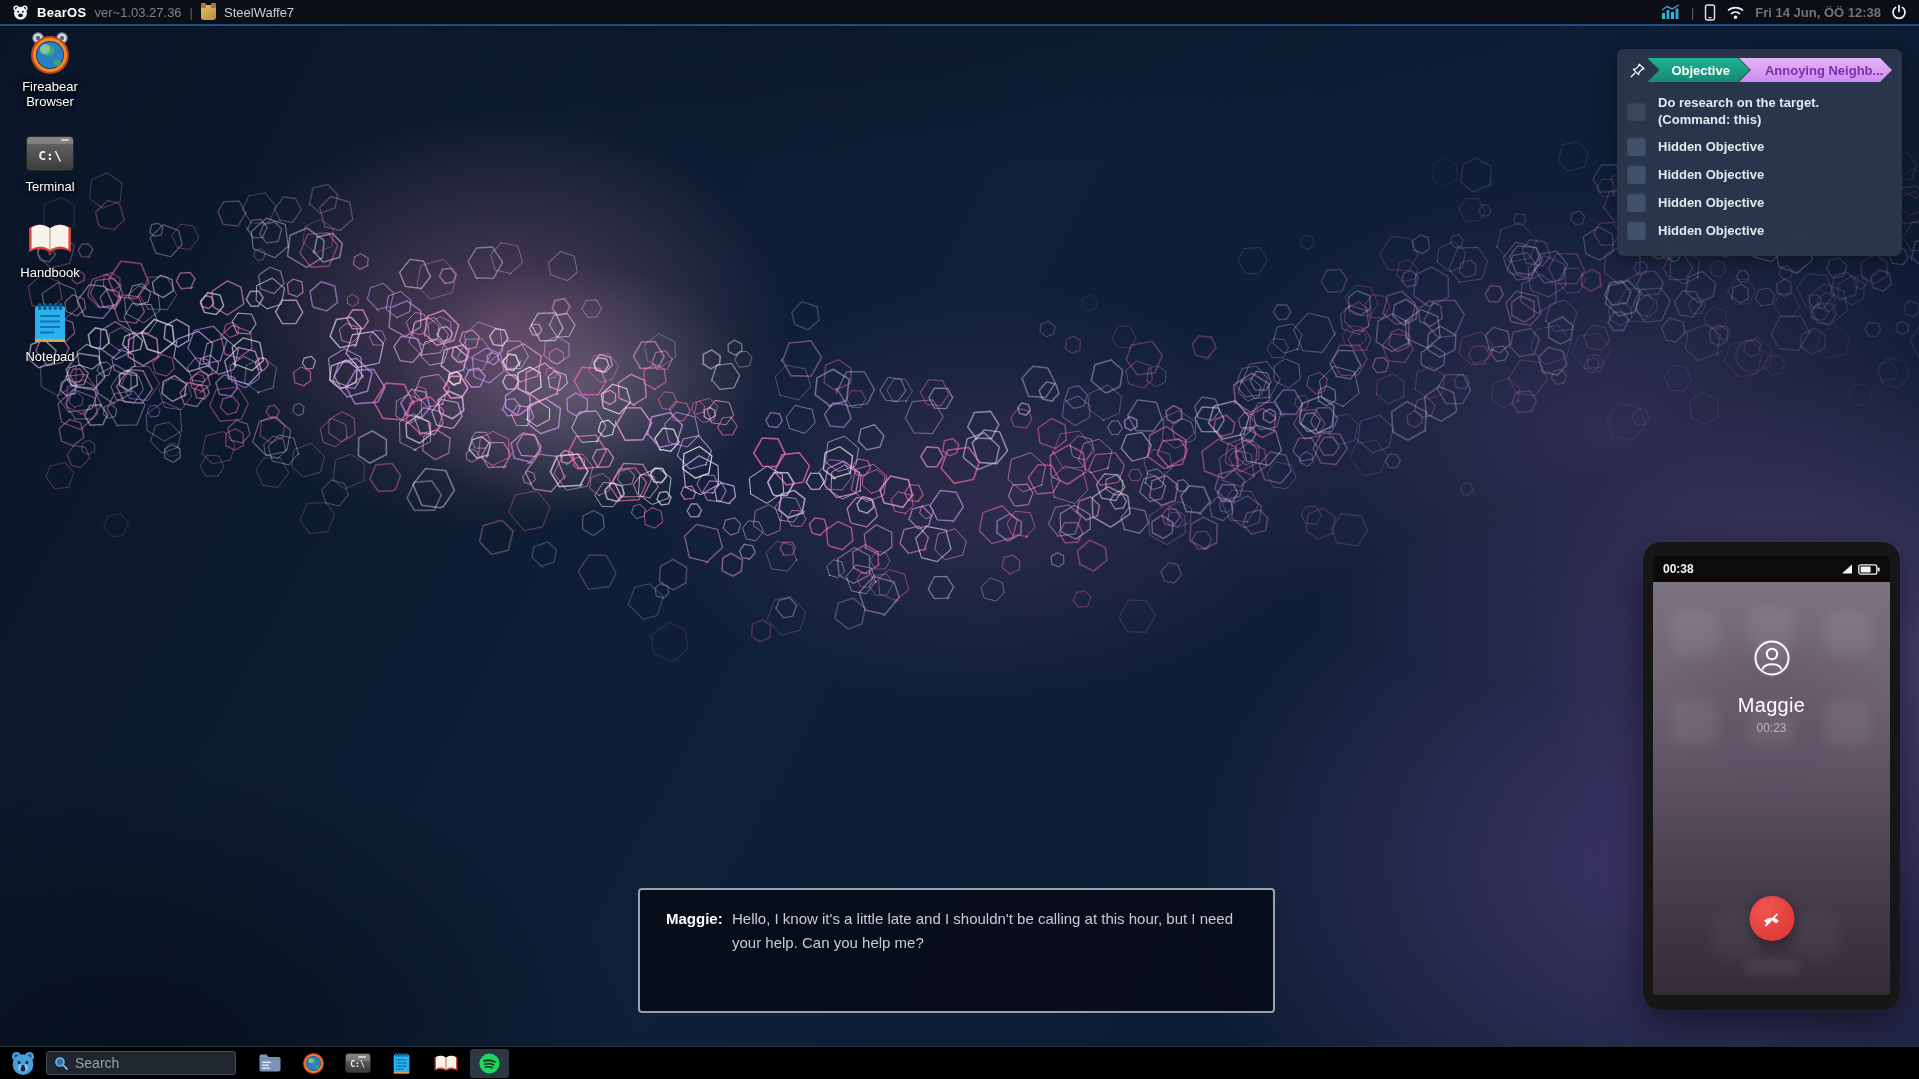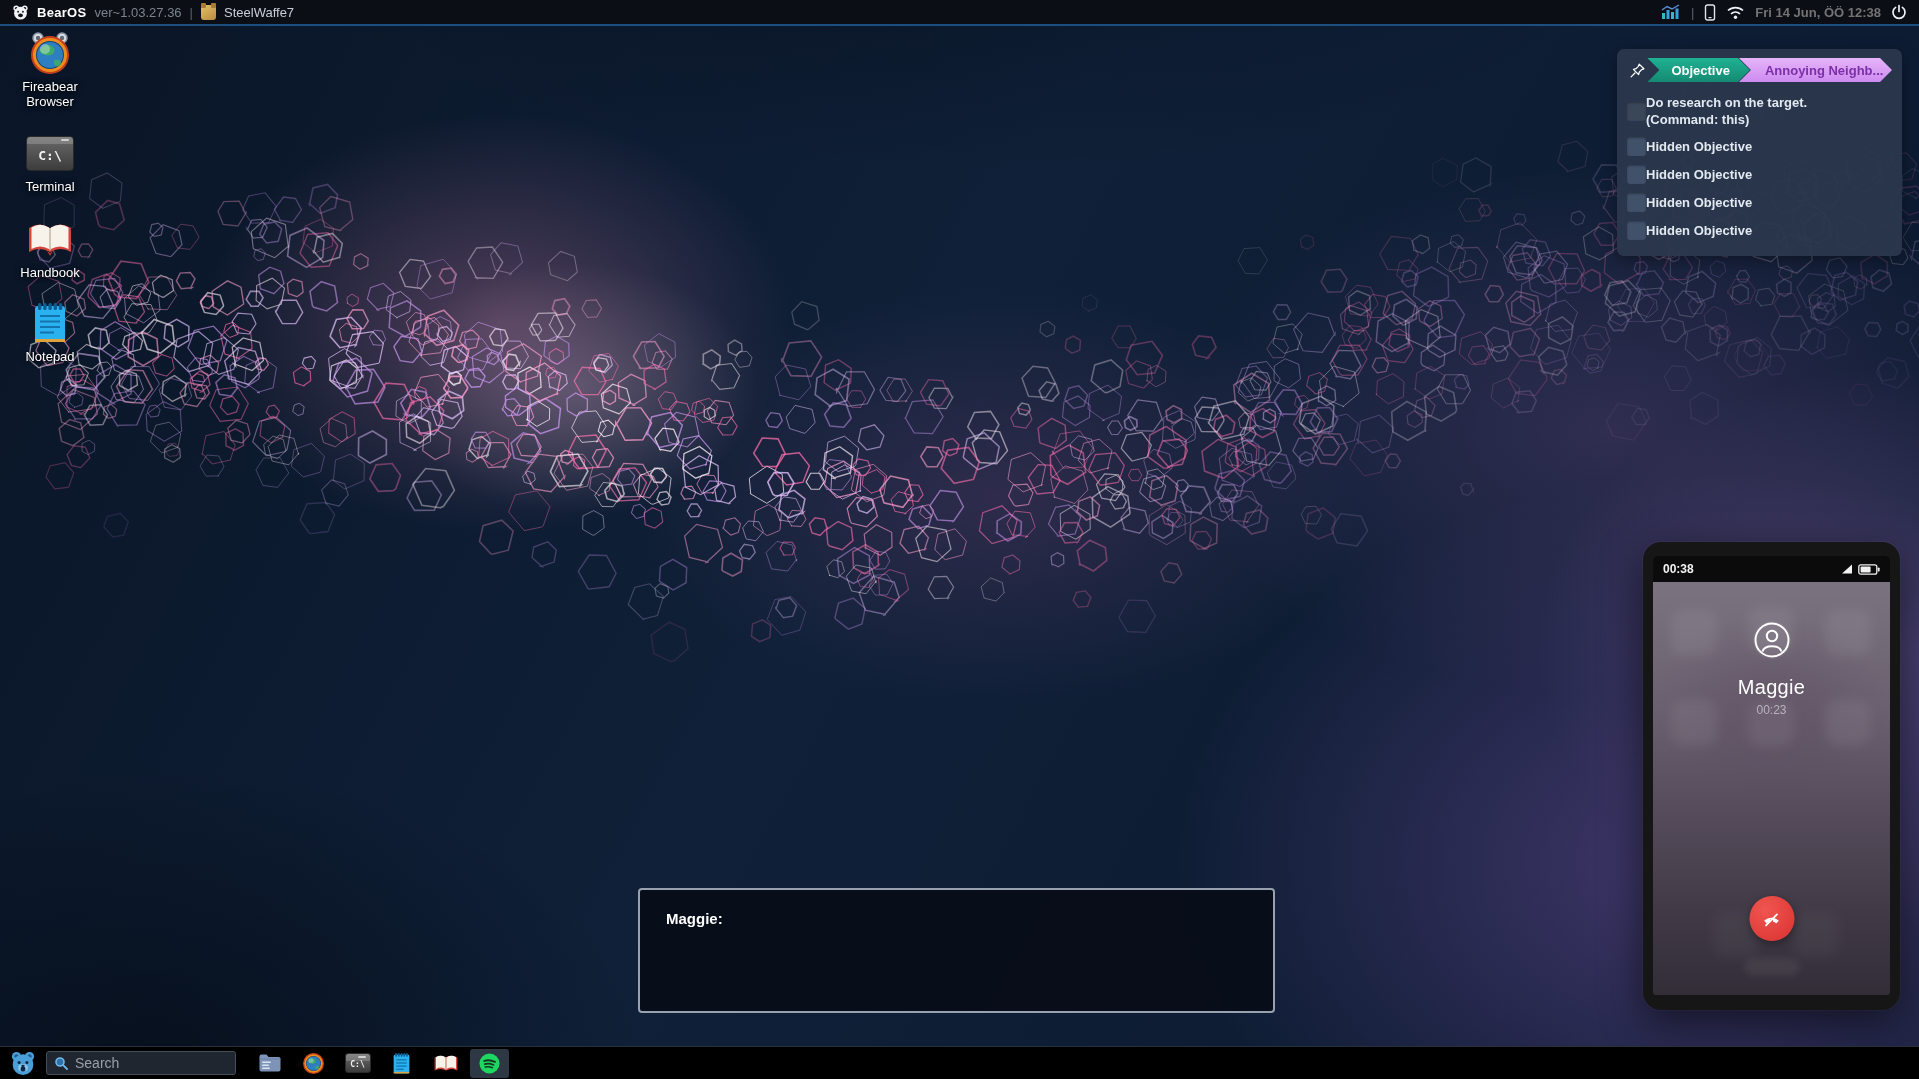--- a/index.html
+++ b/index.html
@@ -61,42 +61,42 @@
     box-shadow:0 4px 16px rgba(0,0,0,0.35); padding:9px 10px 0 10px; }
   .obj-tabs { display:flex; align-items:center; height:24px; }
   .pin-wrap { width:24px; display:flex; align-items:center; justify-content:center; }
   .obj-tab { height:24px; display:flex; align-items:center; font-size:13px; font-weight:bold;
     padding:0 20px 0 24px; white-space:nowrap;
     clip-path:polygon(0 0, calc(100% - 12px) 0, 100% 50%, calc(100% - 12px) 100%, 0 100%, 12px 50%); }
   .obj-tab.primary { background:linear-gradient(#1fb293,#158a72); color:#ffffff; z-index:2; }
   .obj-tab.mission { background:linear-gradient(#e6b4f9,#cd8bf0); color:#7b2fa8; margin-left:-11px;
     padding-left:26px; z-index:1; width:172px; overflow:hidden; }
   .obj-list { margin-top:12px; display:flex; flex-direction:column; gap:9px; }
-  .obj-row { display:flex; gap:0; align-items:center; }
+  .obj-row { display:flex; gap:12px; align-items:center; }
   .obj-check { width:19px; height:19px; border-radius:3px; background:#42516a; flex:0 0 19px;
     box-shadow:inset 0 1px 2px rgba(0,0,0,.3); }
   .obj-text { color:#e3e9f1; font-size:13px; font-weight:600; line-height:17px; }
 
   
   #phone { position:absolute; left:1643px; top:542px; width:257px; height:468px;
     background:#161616; border-radius:18px; z-index:30;
     box-shadow:0 12px 40px rgba(0,0,0,0.55), 0 0 0 1px rgba(255,255,255,0.04); }
   #phone-screen { position:absolute; left:10px; right:10px; top:14px; bottom:15px;
     border-radius:4px; overflow:hidden; background:#14532d; }
   .ph-status { position:absolute; left:0; right:0; top:0; height:26px; background:#0b0b0b;
     display:flex; align-items:center; padding:0 10px; z-index:3; }
   .ph-time { color:#f2f2f2; font-size:12px; font-weight:bold; }
   .ph-status .sp { margin-left:auto; display:flex; align-items:center; gap:5px; }
   .ph-bg { position:absolute; left:0; right:0; top:26px; bottom:0;
     background:
       radial-gradient(160px 120px at 50% 30%, rgba(90,75,95,0.5), transparent 75%),
       linear-gradient(#7b7380 0%, #6b6170 30%, #564c5c 55%, #413a46 80%, #332d38 100%); }
   .ph-blob { position:absolute; width:46px; height:46px; border-radius:12px;
     background:rgba(255,255,255,0.07); filter:blur(6px); }
-  .ph-center { position:absolute; left:0; right:0; top:62px; display:flex; flex-direction:column;
+  .ph-center { position:absolute; left:0; right:0; top:80px; display:flex; flex-direction:column;
     align-items:center; z-index:2; }
   .ph-name { margin-top:14px; color:#ffffff; font-size:20px; letter-spacing:.3px; }
   .ph-dur { margin-top:4px; color:#b9b2bd; font-size:12px; }
   .hangup { position:absolute; left:50%; transform:translateX(-50%); top:340px; width:45px; height:45px;
     border-radius:50%; background:radial-gradient(circle at 35% 30%, #f05550, #d93230);
     display:flex; align-items:center; justify-content:center; z-index:3; border:none; cursor:pointer;
     box-shadow:0 3px 10px rgba(0,0,0,0.35); }
   .home-pill { position:absolute; left:50%; transform:translateX(-50%); top:402px; width:56px; height:18px;
     border-radius:9px; background:rgba(255,255,255,0.06); filter:blur(3px); z-index:2; }
 
@@ -1022,20 +1022,21 @@
           <line x1="6" y1="19" x2="18" y2="7" stroke="#ffffff" stroke-width="2" stroke-linecap="round"></line>
         </svg>
       </button>
       <div class="home-pill"></div>
     </div>
   </div>
 
   <div id="dialog">
     <div class="dlg-line">
       <div class="dlg-speaker">Maggie:</div>
+      <div class="dlg-text">Hello, I know it's a little late and I shouldn't be calling at this hour, but I need your help. Can you help me?</div>
     </div>
   </div>
 
   <div id="taskbar">
     <div class="start-btn">
       <svg width="26" height="26" viewBox="0 0 24 24">
         <circle cx="6" cy="6" r="4.2" fill="#4a9fd8"></circle>
           <circle cx="18" cy="6" r="4.2" fill="#4a9fd8"></circle>
         <circle cx="6" cy="6" r="2" fill="#225a8c"></circle>
           <circle cx="18" cy="6" r="2" fill="#225a8c"></circle>

